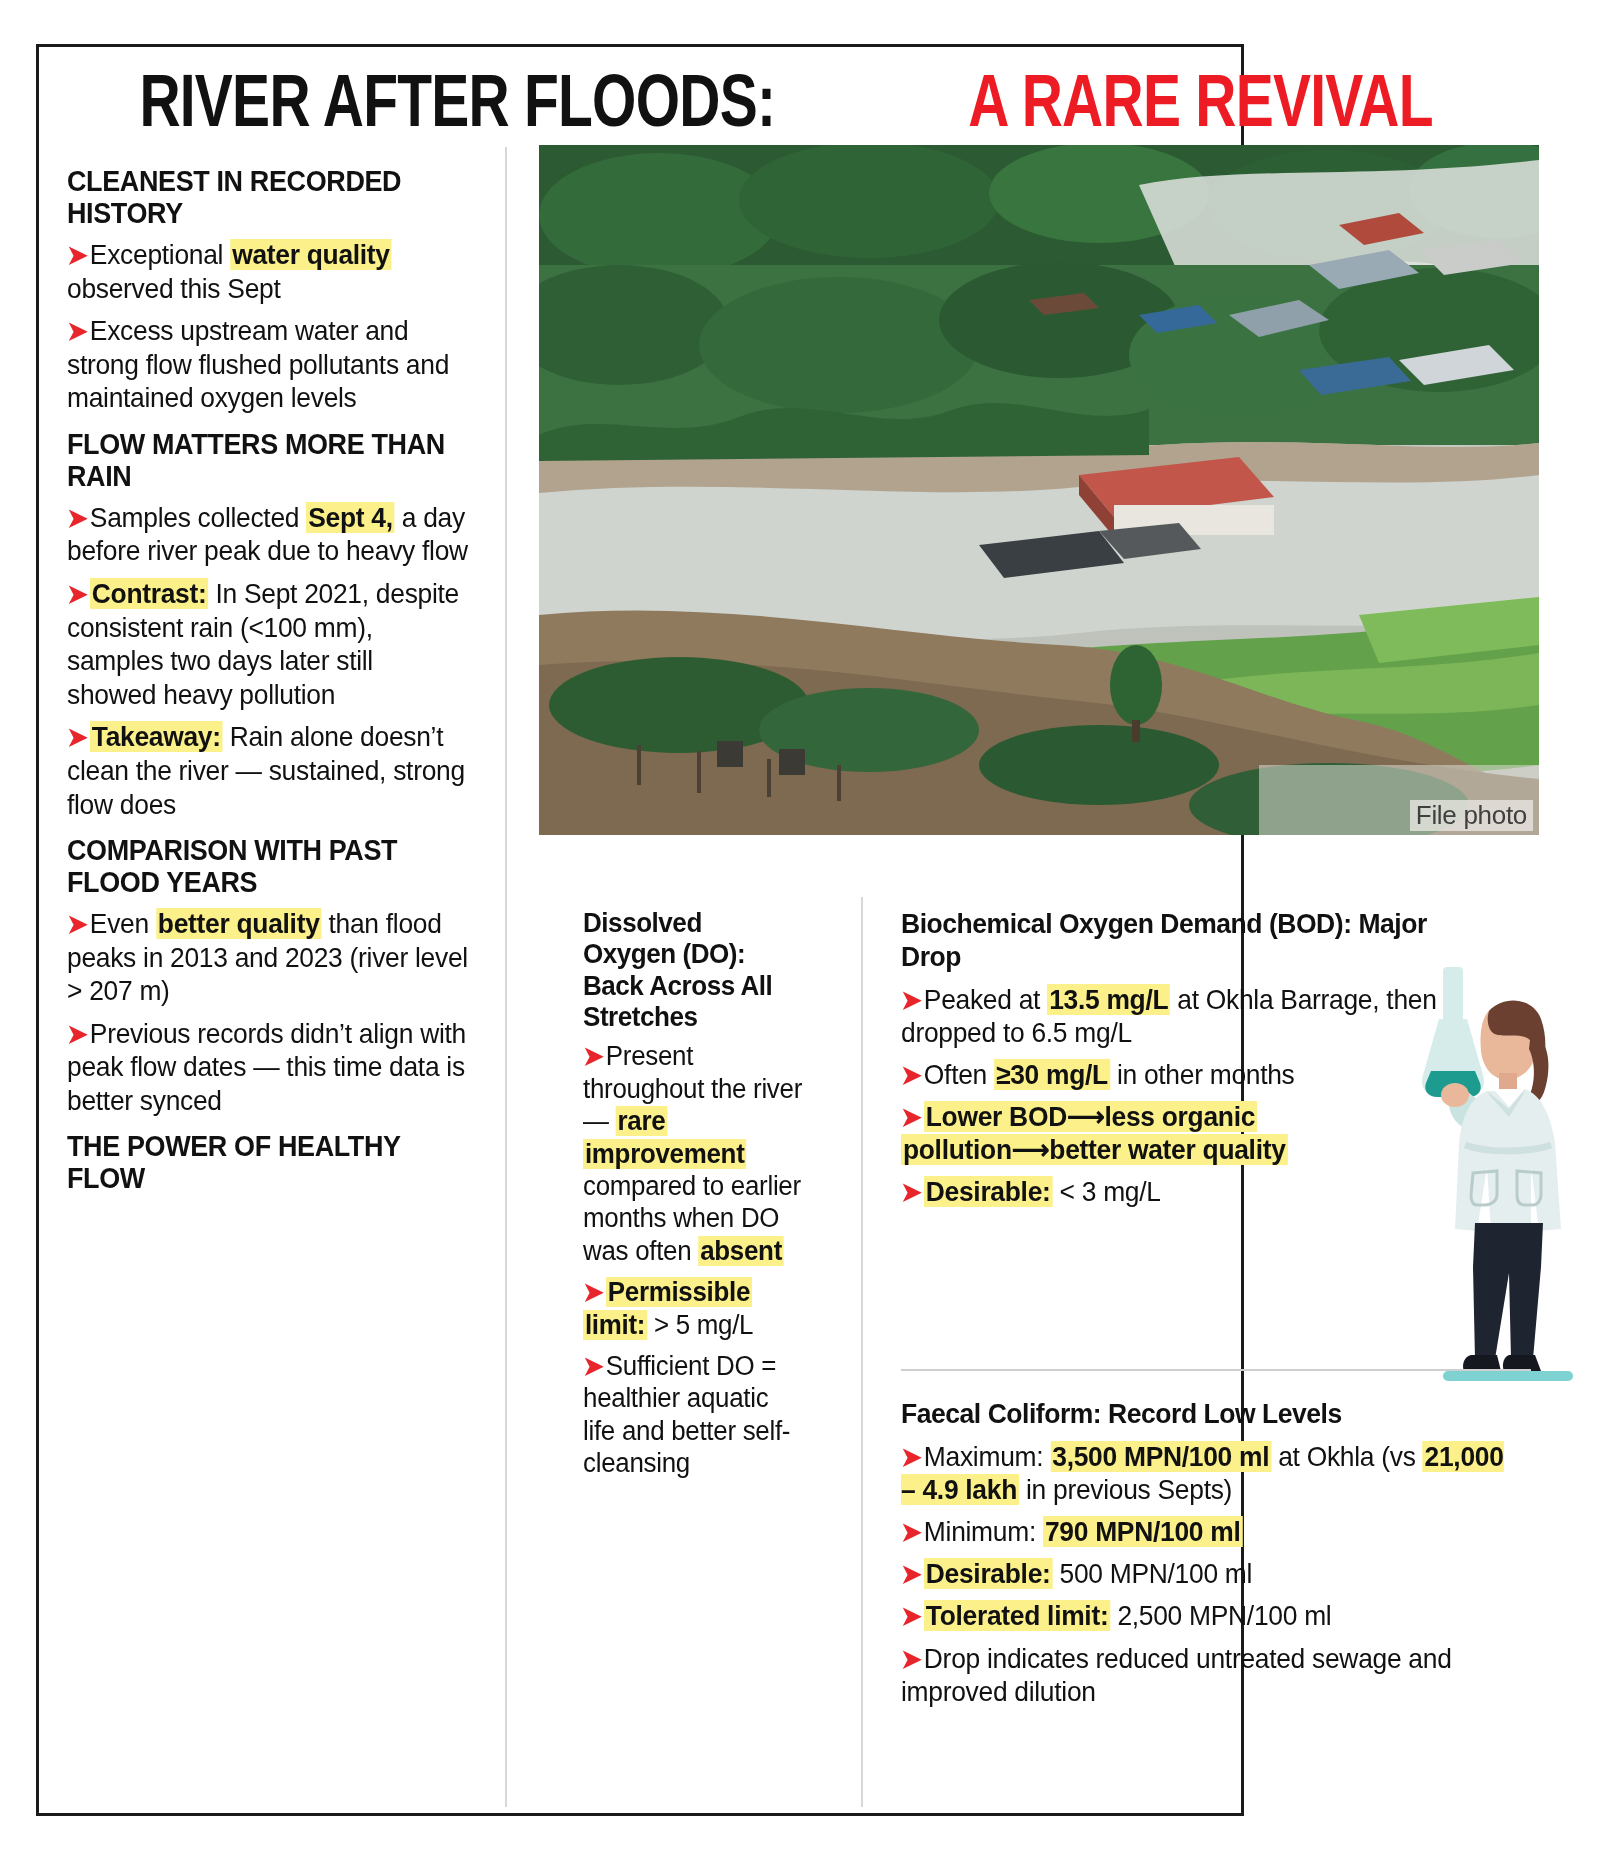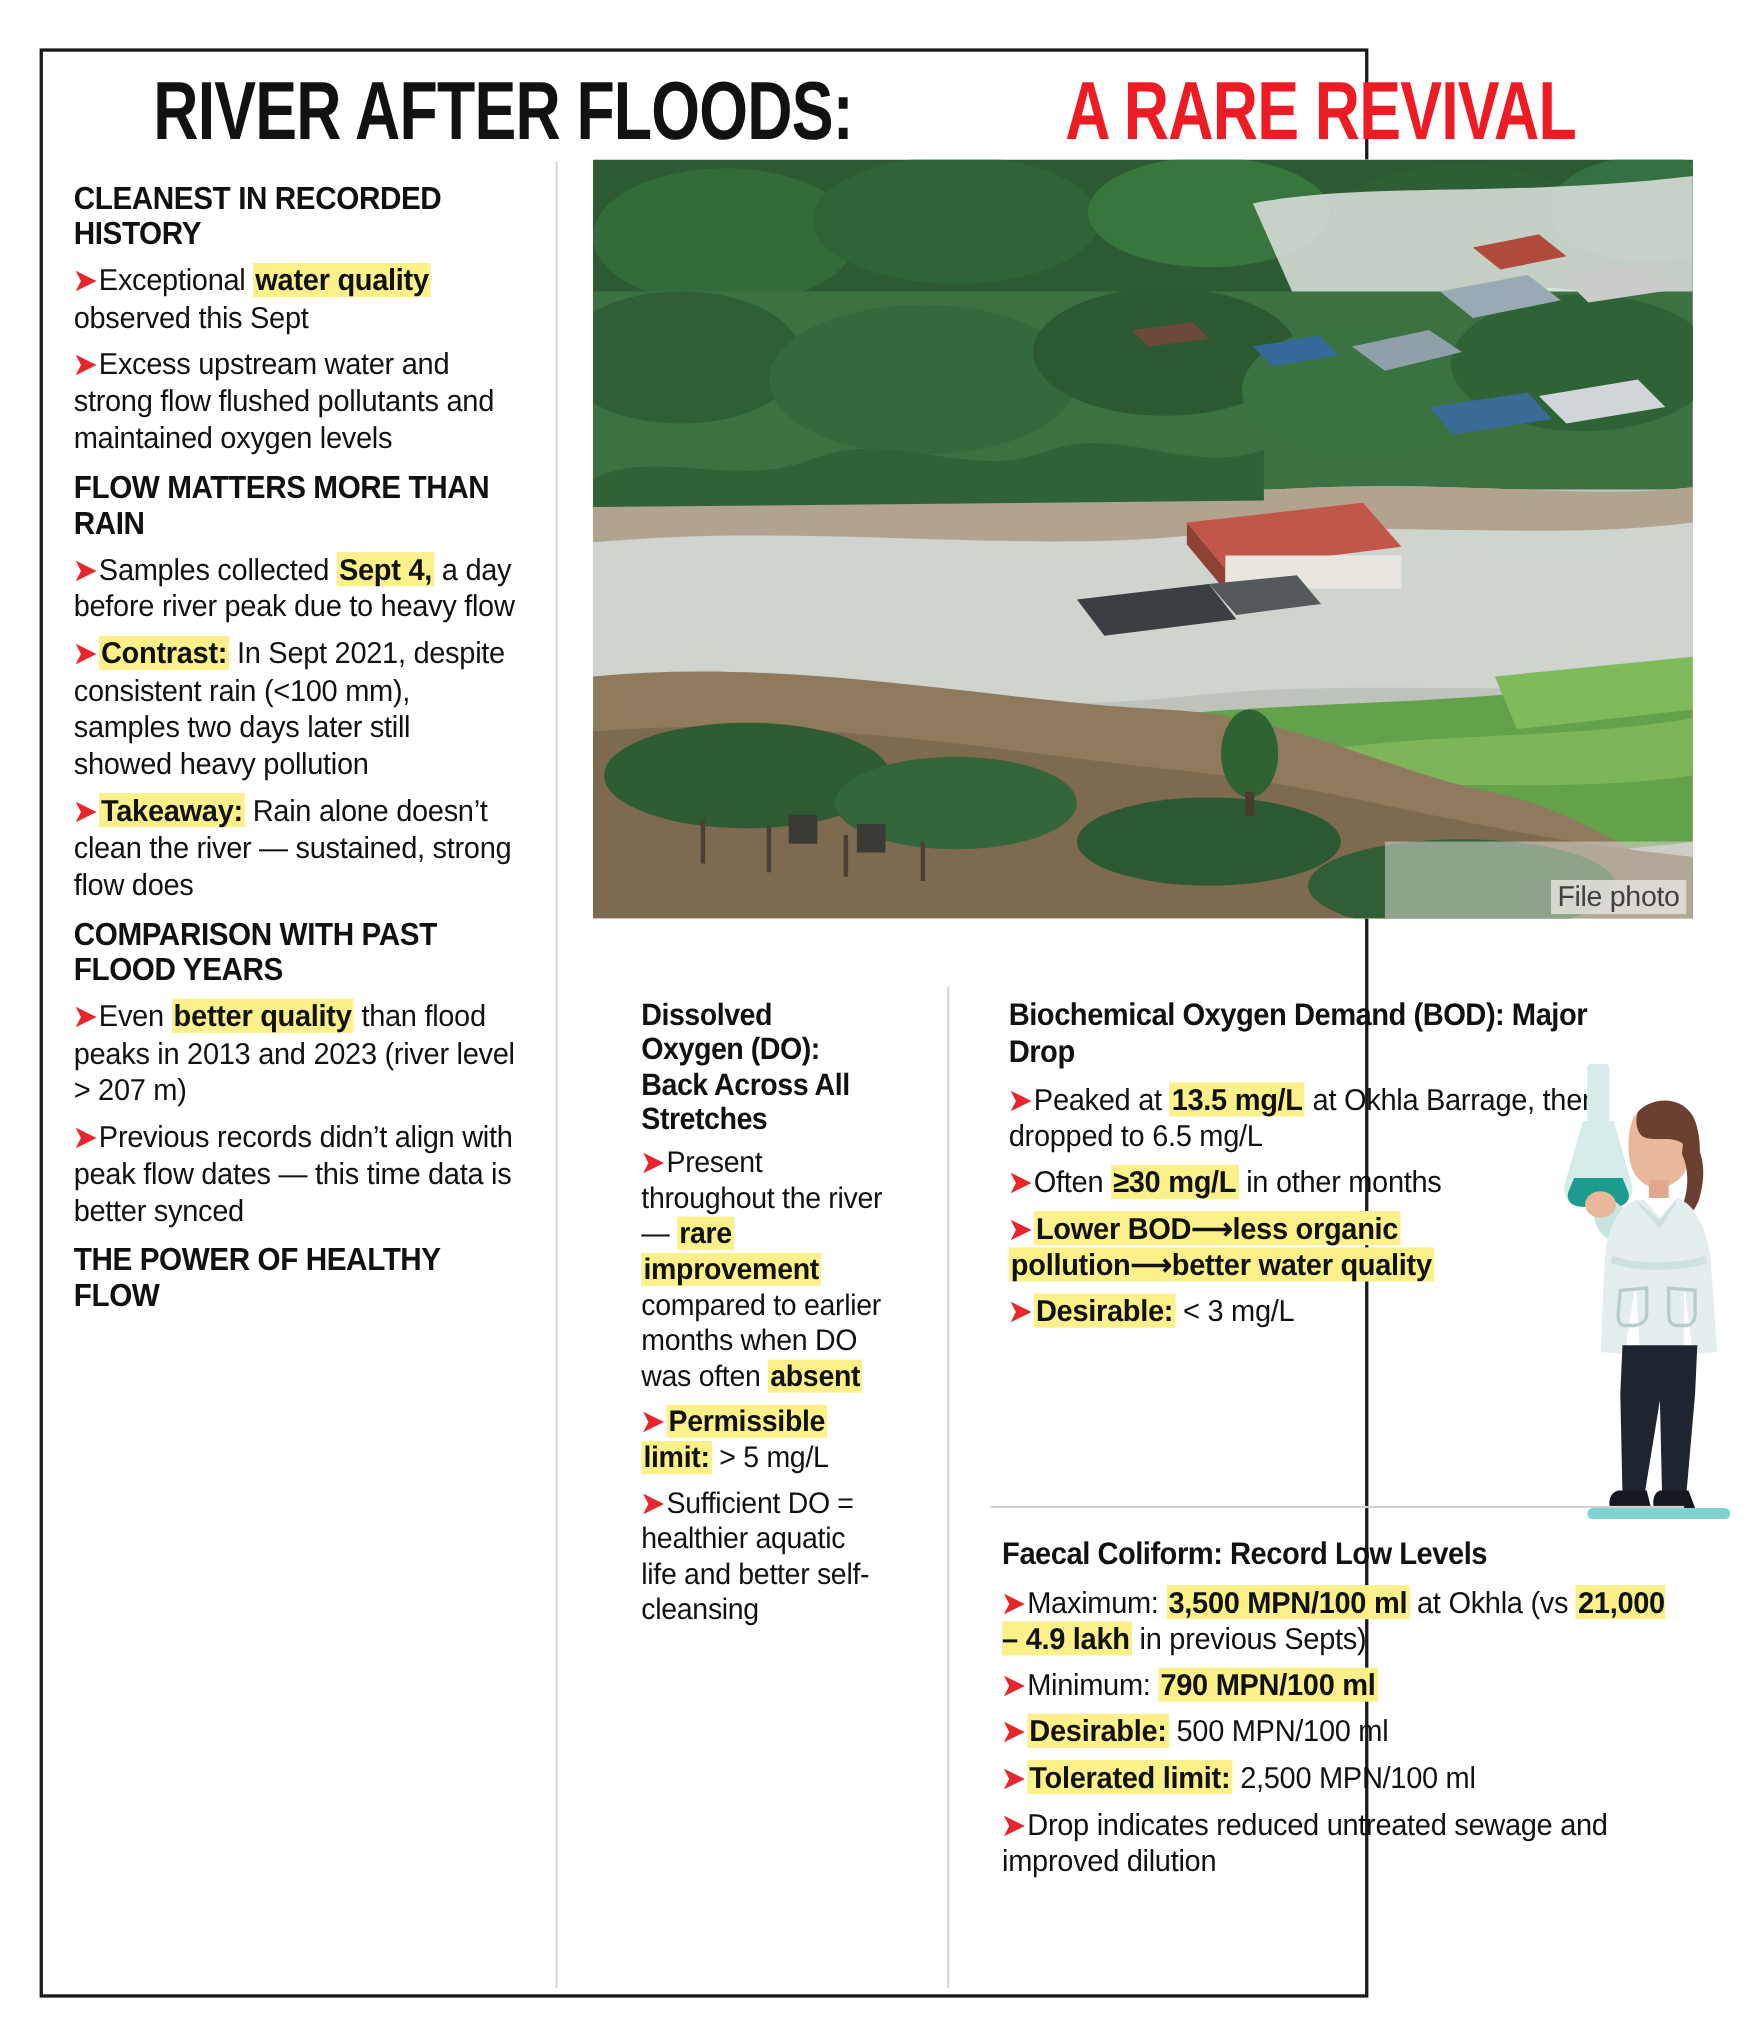--- a/index.html
+++ b/index.html
@@ -103,36 +103,36 @@
   
   .colM{position:absolute;left:544px;top:860px;width:232px;}
   .colM h4{
     font-weight:700;font-size:28px;line-height:1.12;margin:0 0 8px 0;
     letter-spacing:-0.5px;color:#111;
     transform:scaleX(0.93);transform-origin:left center;
   }
   .colM p.bul{font-size:27px;line-height:1.2;}
 
   
-  .colR{position:absolute;left:862px;top:860px;width:620px;margin-left:16px;}
+  .colR{position:absolute;left:862px;top:860px;width:620px;}
   .colR h4{
     font-weight:700;font-size:28.5px;line-height:1.15;margin:0 0 10px 0;
     letter-spacing:-0.5px;color:#111;
     transform:scaleX(0.93);transform-origin:left center;
   }
   .colR p.bul{font-size:27.5px;line-height:1.2;}
 
   .hrule{position:absolute;background:#cfcfcf;height:2px;}
 
   .sci{
     position:absolute;left:1352px;top:920px;width:196px;height:420px;
   }
   .sci svg{display:block;width:100%;height:100%;}
 
-  .colR2{position:absolute;left:862px;top:1350px;width:630px;margin-left:10px;}
+  .colR2{position:absolute;left:862px;top:1350px;width:630px;}
   .colR2 h4{
     font-weight:700;font-size:28.5px;line-height:1.15;margin:0 0 10px 0;
     letter-spacing:-0.5px;color:#111;
     transform:scaleX(0.93);transform-origin:left center;
   }
   .colR2 p.bul{font-size:27.5px;line-height:1.2;}
 </style>
 </head>
 <body>
 

